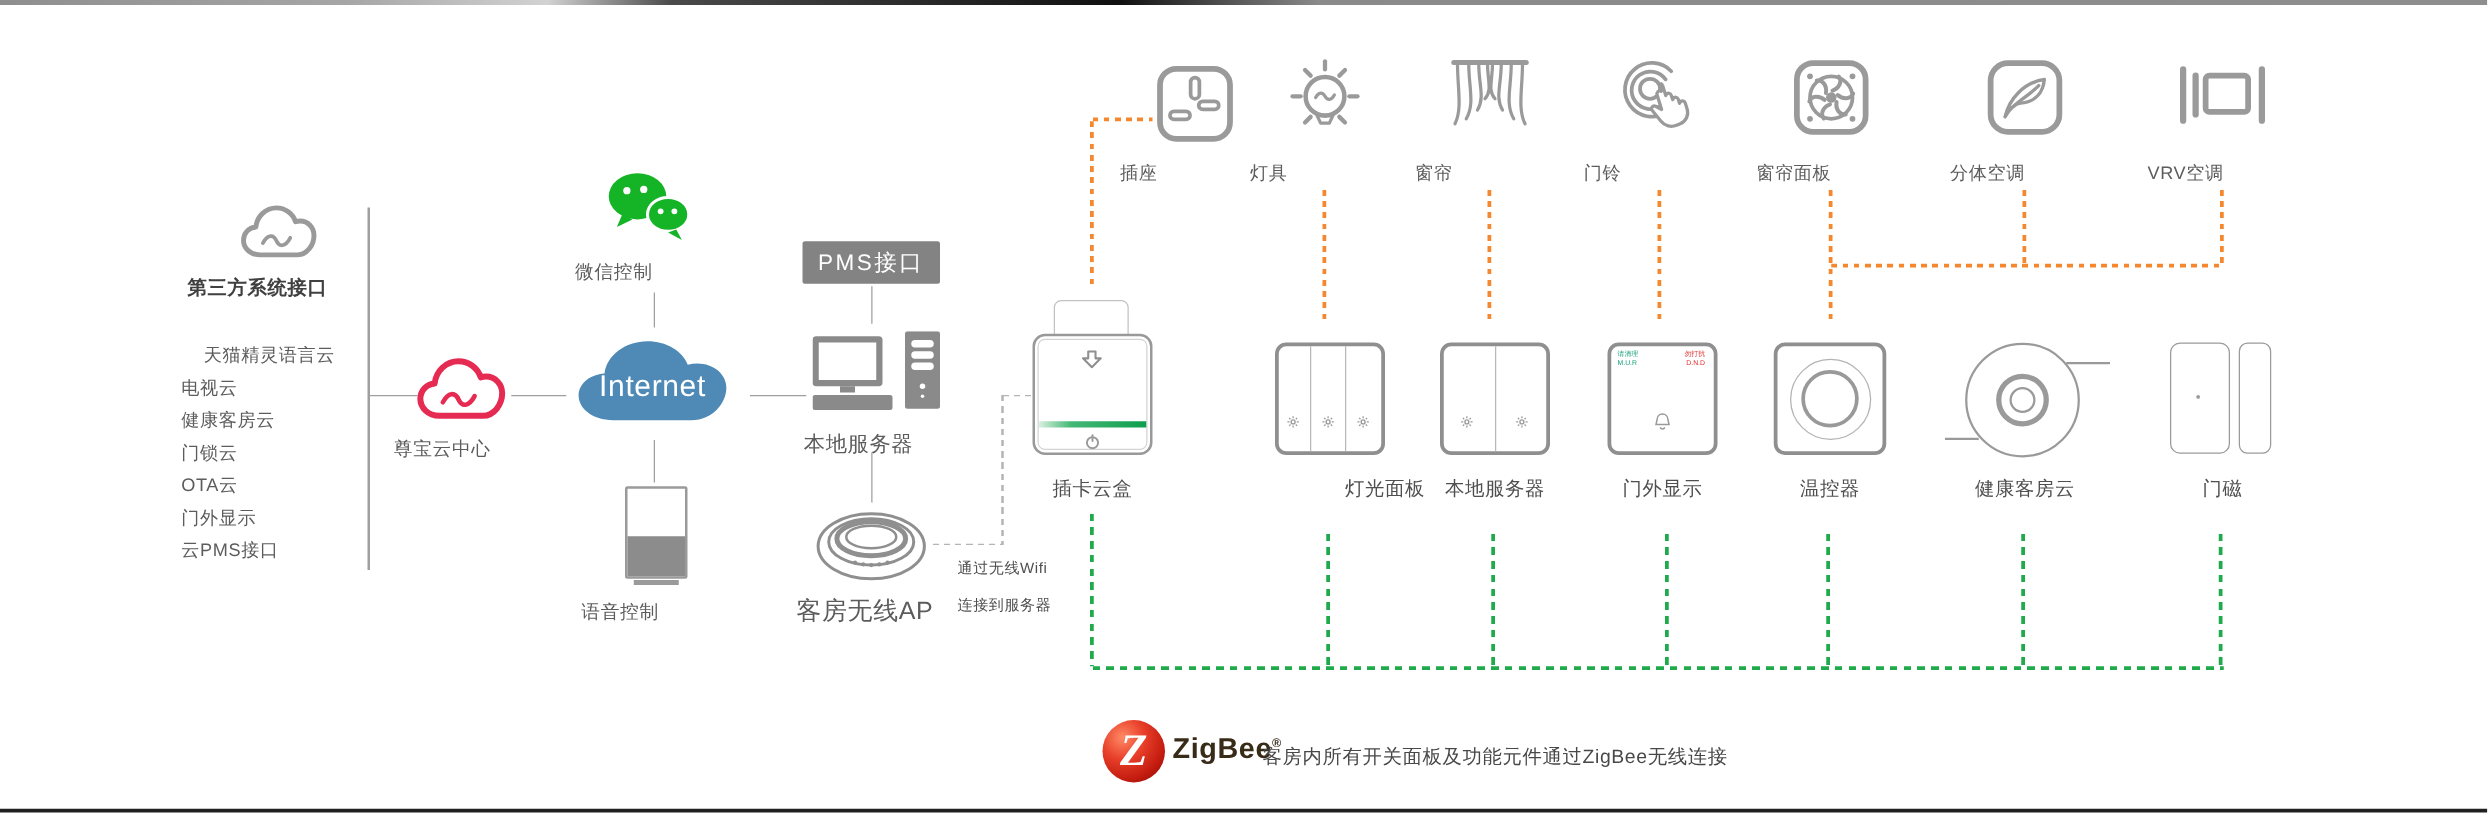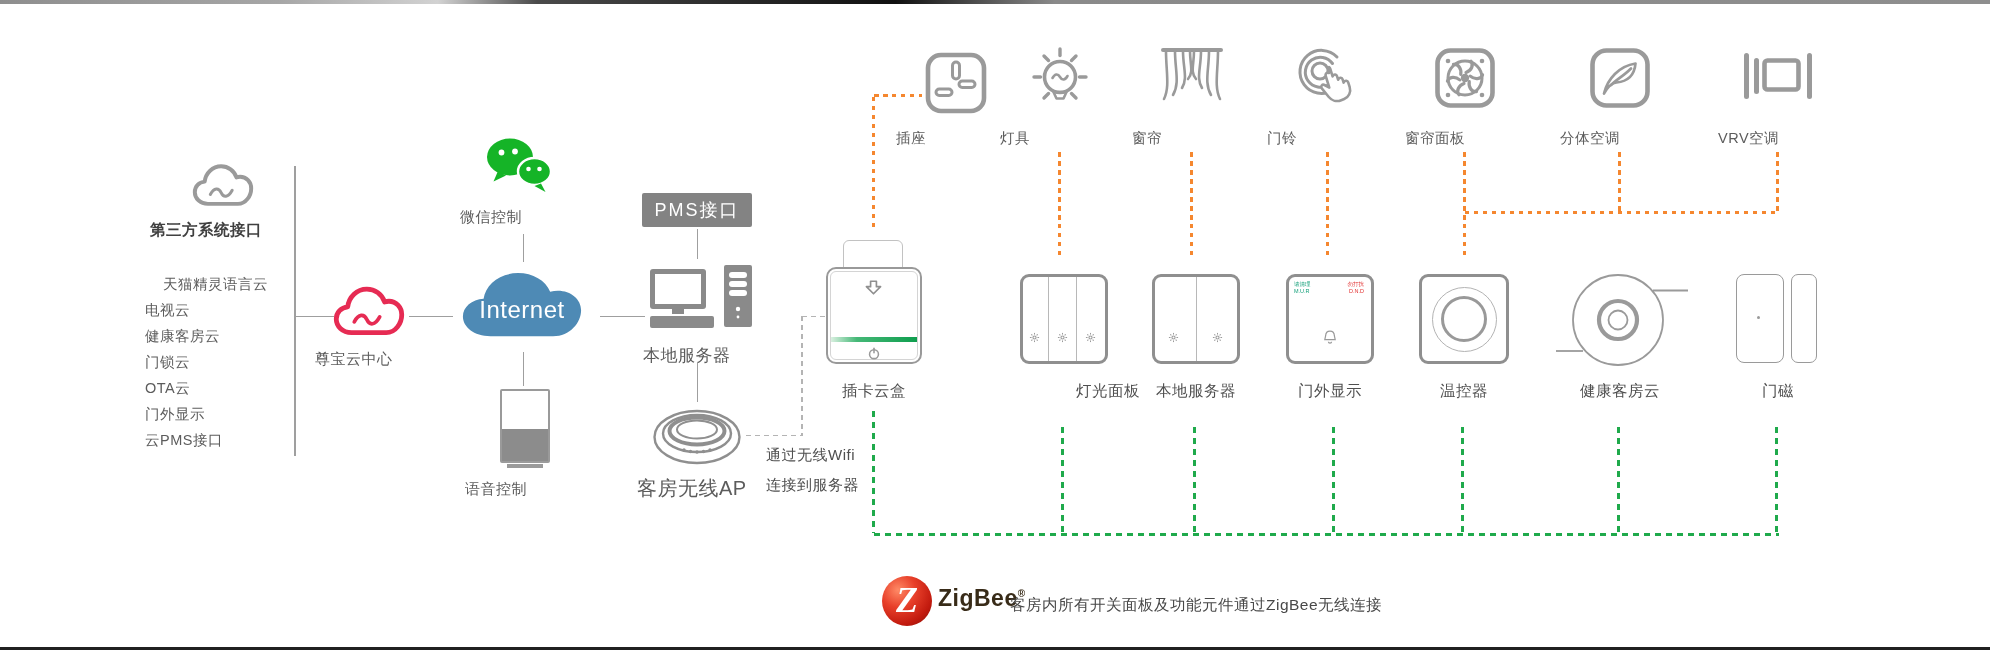--- a/index.html
+++ b/index.html
@@ -16,21 +16,21 @@
   .dot-o-v{position:absolute;width:3px;background:repeating-linear-gradient(to bottom,#F5872F 0 4.5px,transparent 4.5px 9px);}
   .dash-gr-h{position:absolute;height:3.4px;background:repeating-linear-gradient(to right,#1FAA4B 0 6px,transparent 6px 11px);}
   .dash-gr-v{position:absolute;width:3.4px;background:repeating-linear-gradient(to bottom,#1FAA4B 0 6px,transparent 6px 11px);}
   .panel{position:absolute;width:88px;height:90px;background:#fff;border:3px solid #8f8f8f;border-radius:9px;box-sizing:border-box;}
   .circle{position:absolute;border-radius:50%;box-sizing:border-box;}
   .top-border{position:absolute;left:0;top:0;width:1990px;height:3.5px;
     background:linear-gradient(90deg,#8e8e8e 0%,#a6a6a6 14%,#d2d2d2 22%,#4a4a4a 27%,#101010 45%,#8a8a8a 53%,#8e8e8e 100%);}
   .bottom-border{position:absolute;left:0;top:647px;width:1990px;height:3px;background:#202020;}
   .pmsbox{position:absolute;left:642px;top:193px;width:110px;height:34px;background:#838383;border-radius:2px;
     color:#fff;font-size:18px;text-align:center;line-height:34px;letter-spacing:2px;}
-  .note{position:absolute;font-size:15px;color:#4f4f4f;letter-spacing:.5px;white-space:nowrap;}
+  .note{position:absolute;font-size:12px;color:#4f4f4f;letter-spacing:.5px;white-space:nowrap;}
   .zig-circle{position:absolute;left:882px;top:576px;width:50px;height:50px;border-radius:50%;
     background:radial-gradient(circle at 32% 28%,#ff8a66 0%,#e8402a 35%,#c21a0e 70%,#7e0f06 100%);
     color:#fff;text-align:center;font-family:"Liberation Serif","DejaVu Serif",serif;
     font-style:italic;font-weight:bold;font-size:36px;line-height:48px;}
   .zig-brand{position:absolute;left:938px;top:585px;font-size:23px;font-weight:bold;color:#382b18;letter-spacing:.5px;}
   .zig-brand sup{font-size:10px;}
   .speaker{position:absolute;left:500px;top:389px;width:50px;height:74px;border:2px solid #9a9a9a;
     border-radius:2px;background:#fff;box-sizing:border-box;}
   .speaker-low{position:absolute;left:0;bottom:0;width:100%;height:46%;background:#8c8c8c;}
   .speaker-base{position:absolute;left:507px;top:464px;width:36px;height:4px;background:#9a9a9a;}

